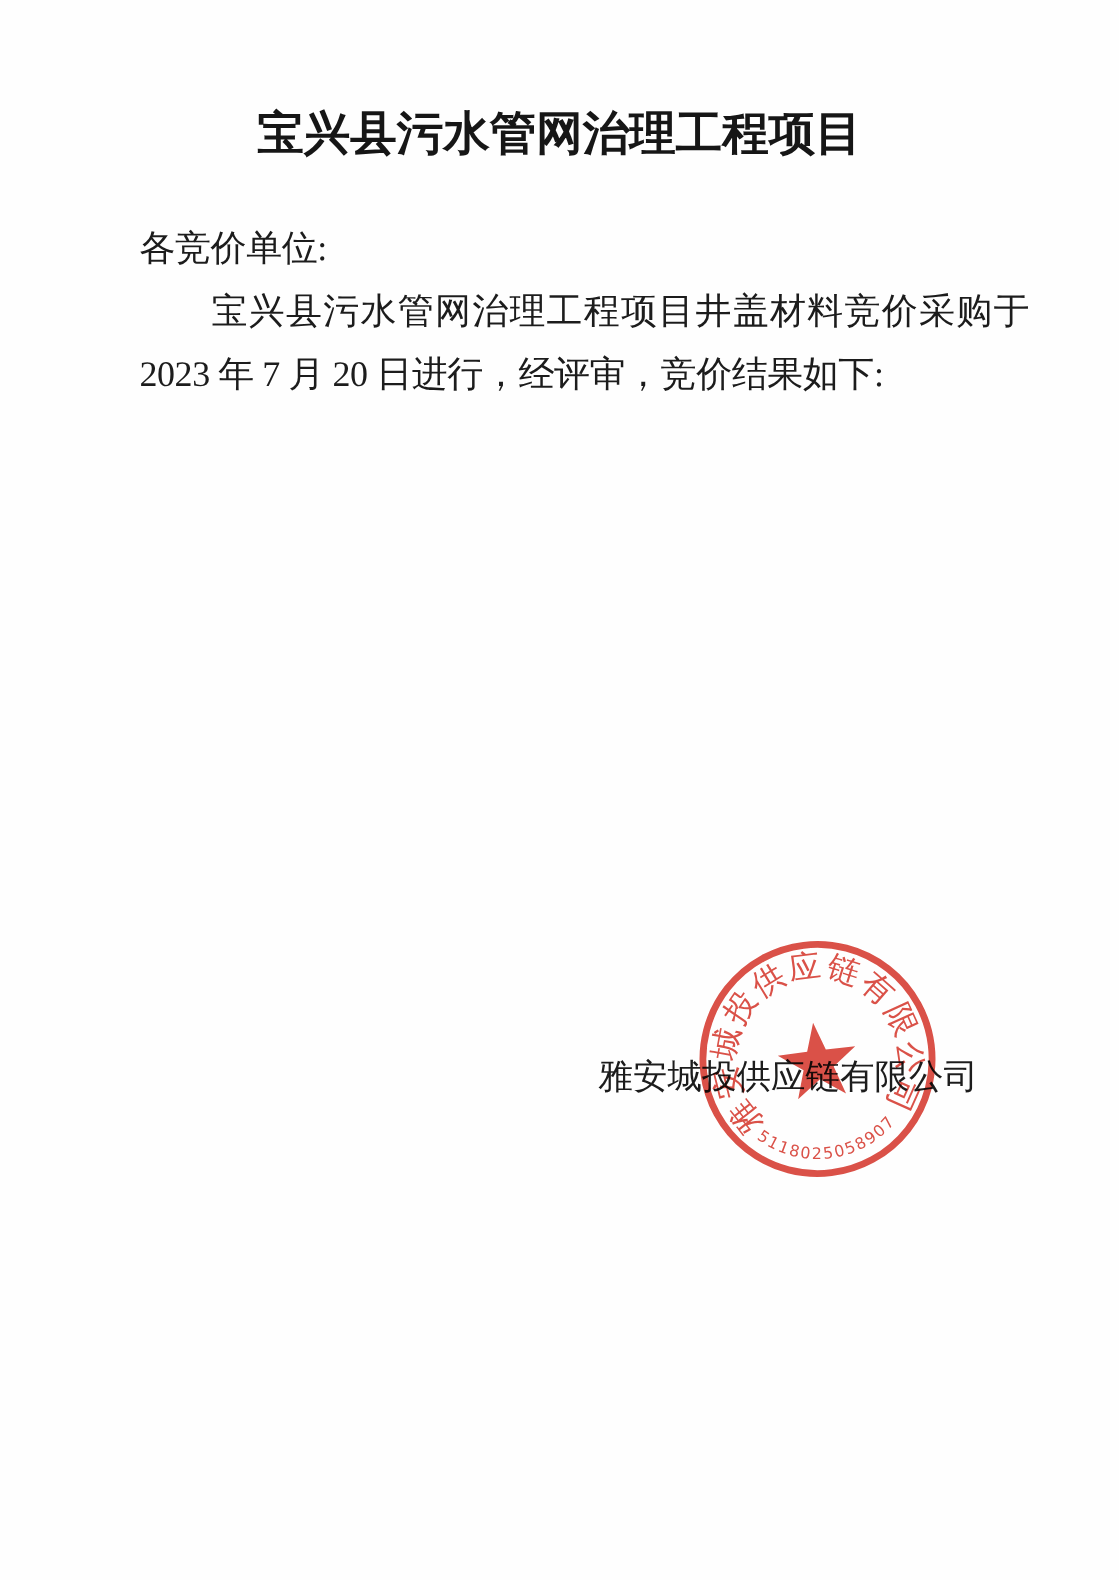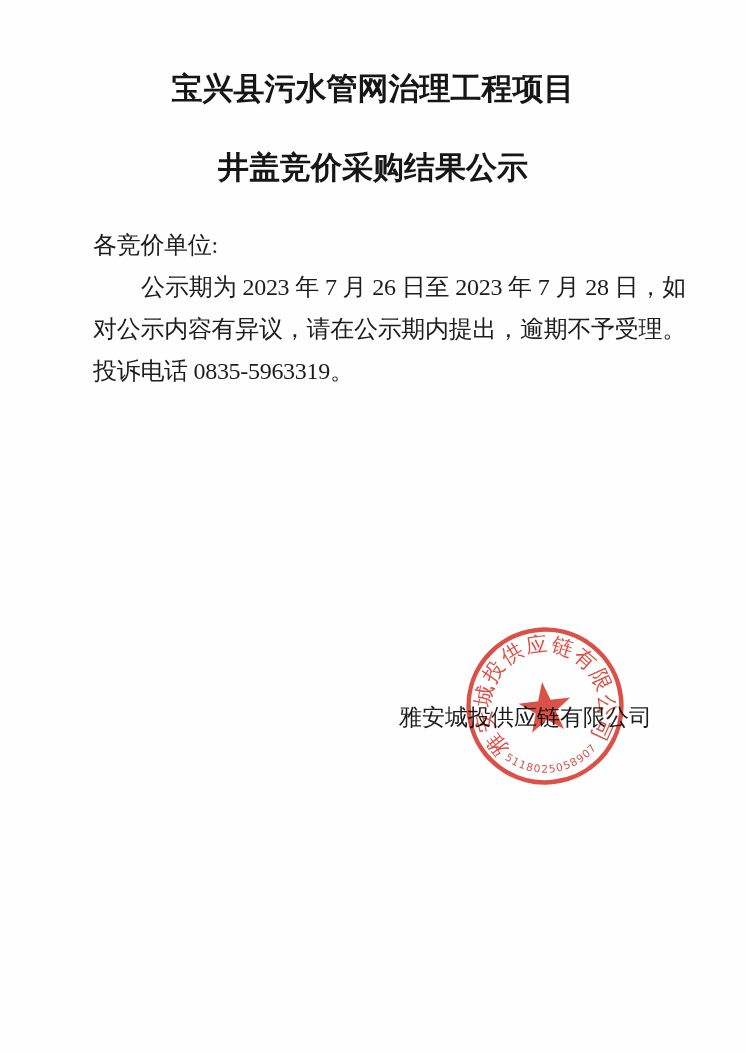--- a/index.html
+++ b/index.html
@@ -61,25 +61,24 @@
   }
   .stamp .serial-text { font-family:"DejaVu Sans","Liberation Sans",sans-serif; }
 </style>
 </head>
 <body>
 
 <div class="page">
 
   <h1 class="doc-title first">宝兴县污水管网治理工程项目</h1>
 
-  <h1 class="doc-title second">井盖竞价采购结果公示</h1>
 
   <div class="body-text">
     <p>各竞价单位:</p>
-    <p class="para">公示期为 2023 年 7 月 26 日至 2023 年 7 月 28 日，如对公示内容有异议，请在公示期内提出，逾期不予受理。投诉电话 0835-5963319。</p>
+    <p class="para">宝兴县污水管网治理工程项目井盖材料竞价采购于 2023 年 7 月 20 日进行，经评审，竞价结果如下:</p>
   </div>
 
   <div class="signature">
     <div class="sig-company">雅安城投供应链有限公司</div>
   </div>
 
   <svg class="stamp" viewBox="0 0 170 170" xmlns="http://www.w3.org/2000/svg">
     <circle cx="85" cy="85" r="75.5" fill="none" stroke="#d6392e" stroke-width="4.5"></circle>
     <path id="sealTopArc" d="M 48.7,125 A 54,54 0 1 1 121.3,125" fill="none"></path>
     <path id="sealBottomArc" d="M 38.7,132 A 66,66 0 0 0 131.3,132" fill="none"></path>

